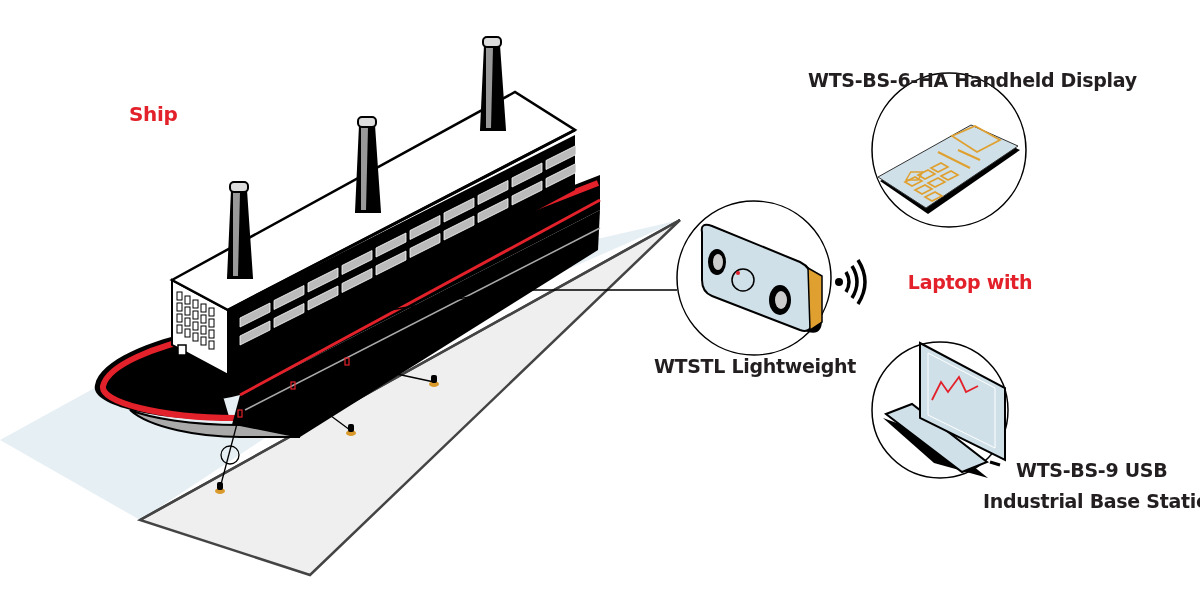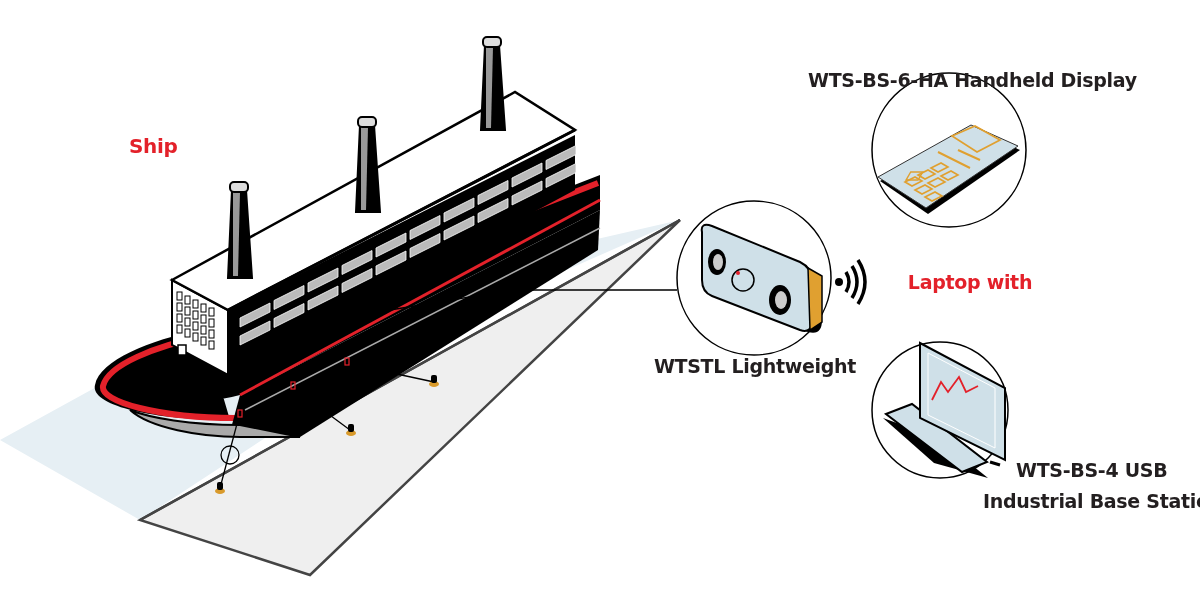--- a/index.html
+++ b/index.html
@@ -178,22 +178,22 @@
     <circle cx="940" cy="410" r="68" fill="#fff" stroke="#000" stroke-width="1.5"></circle>
     <polygon points="883,418 938,438 988,478 934,463" fill="#000"></polygon>
     <polygon points="886,414 912,404 987,462 962,472" fill="#cfe0e8" stroke="#000" stroke-width="2"></polygon>
     <polygon points="920,343 1005,388 1005,460 920,418" fill="#cfe0e8" stroke="#000" stroke-width="2"></polygon>
     <polygon points="928,353 995,388 995,448 928,415" fill="none" stroke="#fff" stroke-width="1"></polygon>
     <polyline points="932,400 941,382 948,392 959,377 966,392 978,386" fill="none" stroke="#e3212a" stroke-width="1.8"></polyline>
     <line x1="990" y1="462" x2="1000" y2="465" stroke="#000" stroke-width="3"></line>
   </g>
 </svg>
 
-<div class="lbl red" style="left:129px; top:102px; font-size:20px;margin-top:32px;">Ship</div>
+<div class="lbl red" style="left:129px; top:102px; font-size:20px;">Ship</div>
 <div class="lbl dark" style="left:808px; top:68px;">WTS-BS-6-HA Handheld Display</div>
 <div class="lbl red center" style="left:880px; top:270px; width:180px;">
   <div>Laptop with</div>
 </div>
 <div class="lbl dark center" style="left:635px; top:354px; width:240px;">
   <div>WTSTL Lightweight</div>
 </div>
-<div class="lbl dark" style="left:1016px; top:458px;">WTS-BS-4 USB</div>
+<div class="lbl dark" style="left:1016px; top:458px;">WTS-BS-9 USB</div>
 <div class="lbl dark" style="left:983px; top:489px;">Industrial Base Station</div>
 
 </body></html>

